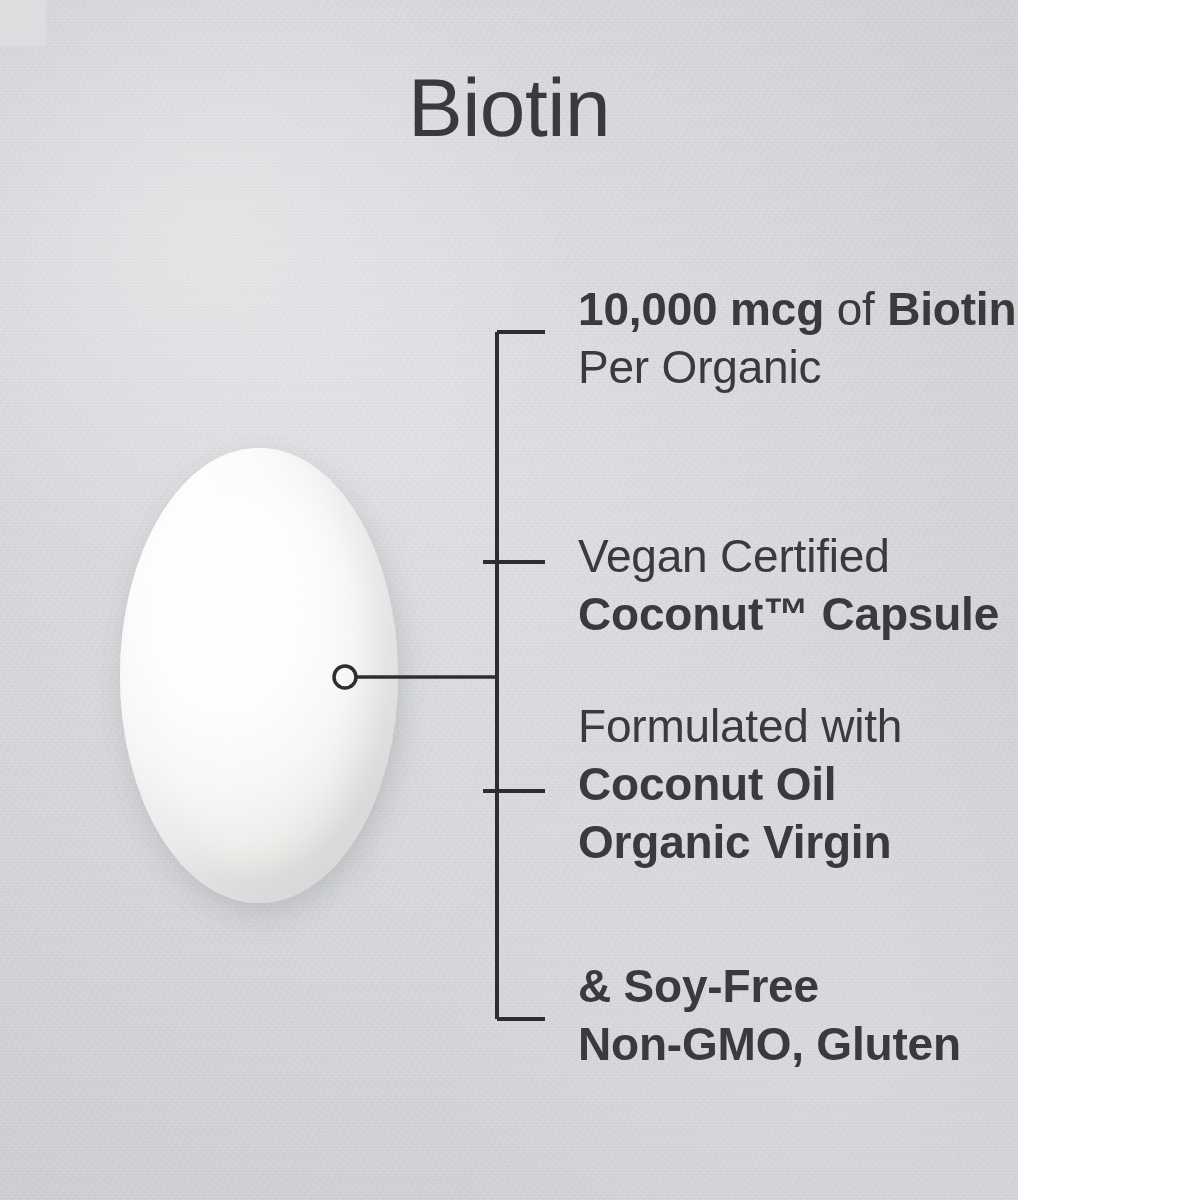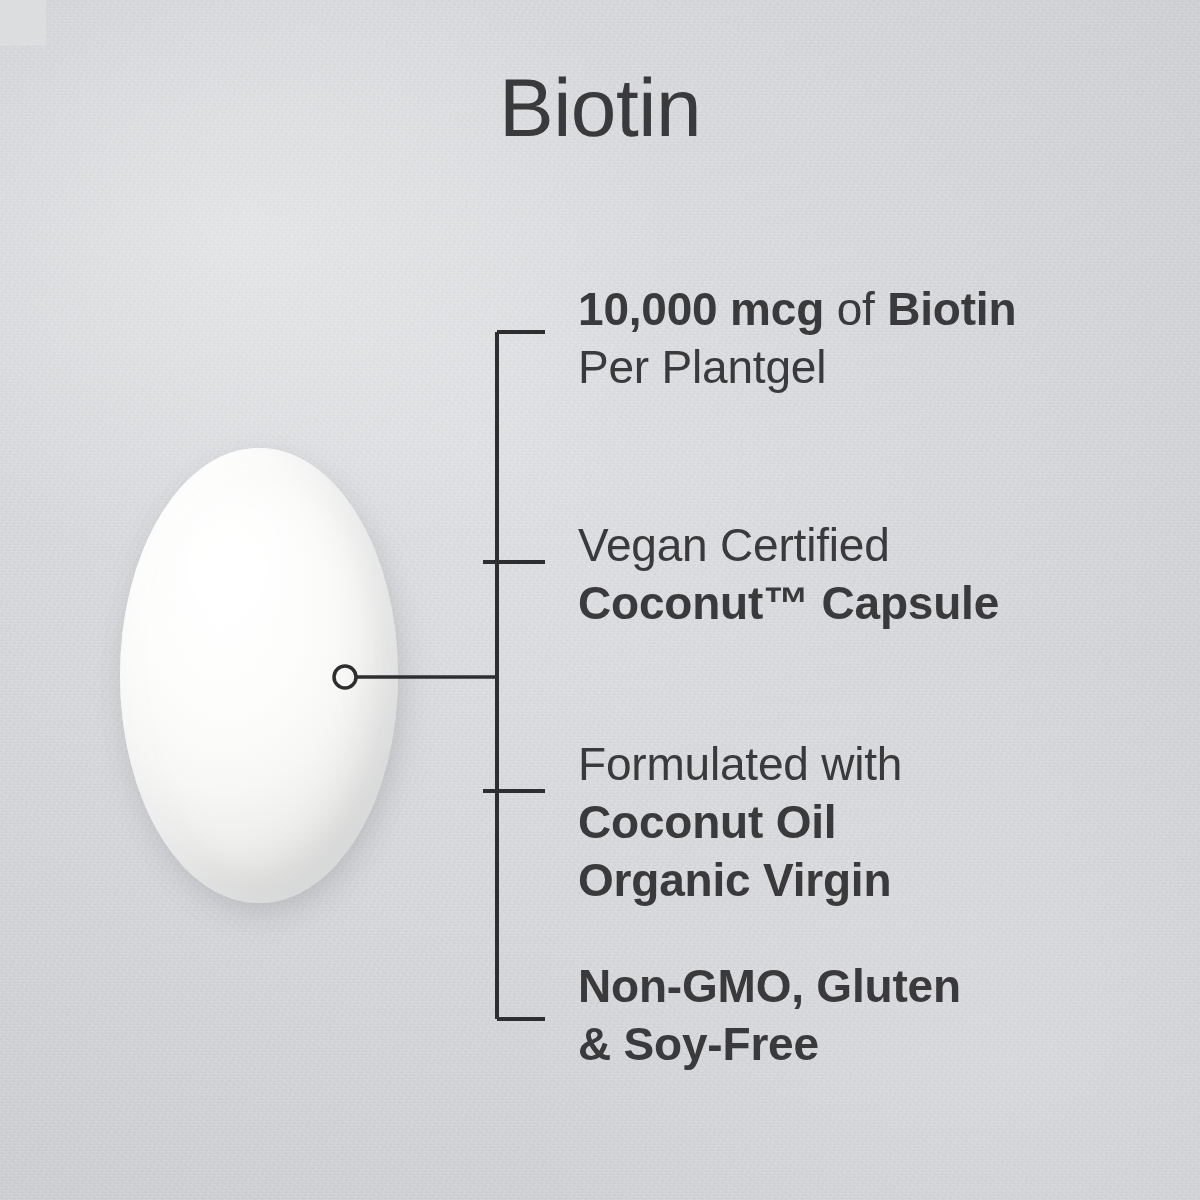--- a/index.html
+++ b/index.html
@@ -4,21 +4,21 @@
 <title>Biotin Product Infographic</title>
 <style>
   html, body {
     margin: 0;
     padding: 0;
     background: #ffffff;
   }
 
   #stage {
     position: relative;
-    width: 1200px;
+    width: 1018px;
     height: 1200px;
     overflow: hidden;
     font-family: "Liberation Sans", sans-serif;
     background-color: #d9dadd;
   }
 
   
   .bg-base {
     position: absolute;
     inset: 0;
@@ -143,22 +143,22 @@
     color: #3a3a3c;
     font-size: 46px;
     line-height: 58px;
     letter-spacing: -0.2px;
   }
   .feature .ln { display: block; white-space: nowrap; }
   .feature .reg { font-weight: 400; }
   .feature .bold { font-weight: 700; }
 
   .f1 { top: 280px; }
-  .f2 { top: 516px; }
-  .f3 { top: 735px; }
+  .f2 { top: 527px; }
+  .f3 { top: 697px; }
   .f4 { top: 957px; }
 </style>
 </head>
 <body>
 
 <div id="stage">
 
   <div class="bg-base"></div>
   <div class="bg-noise"></div>
   <div class="bg-sheen"></div>
@@ -186,21 +186,21 @@
     <circle id="marker" stroke-width="3.5" cx="345" cy="677" r="11"></circle>
   </svg>
 
   <div class="features">
 
     <div class="feature f1">
       <span class="ln">
         <span class="bold">10,000 mcg</span><span class="reg"> of </span><span class="bold">Biotin</span>
       </span>
       <span class="ln">
-        <span class="reg">Per Plantgel</span>
+        <span class="reg">Per Organic</span>
       </span>
     </div>
 
     <div class="feature f2">
       <span class="ln">
         <span class="reg">Vegan Certified</span>
       </span>
       <span class="ln">
         <span class="bold">Coconut™ Capsule</span>
       </span>
@@ -213,21 +213,21 @@
       <span class="ln">
         <span class="bold">Coconut Oil</span>
       </span>
       <span class="ln">
         <span class="bold">Organic Virgin</span>
       </span>
     </div>
 
     <div class="feature f4">
       <span class="ln">
+        <span class="bold">&amp; Soy-Free</span>
+      </span>
+      <span class="ln">
         <span class="bold">Non-GMO, Gluten</span>
-      </span>
-      <span class="ln">
-        <span class="bold">&amp; Soy-Free</span>
       </span>
     </div>
 
   </div>
 </div>
 
 </body></html>

